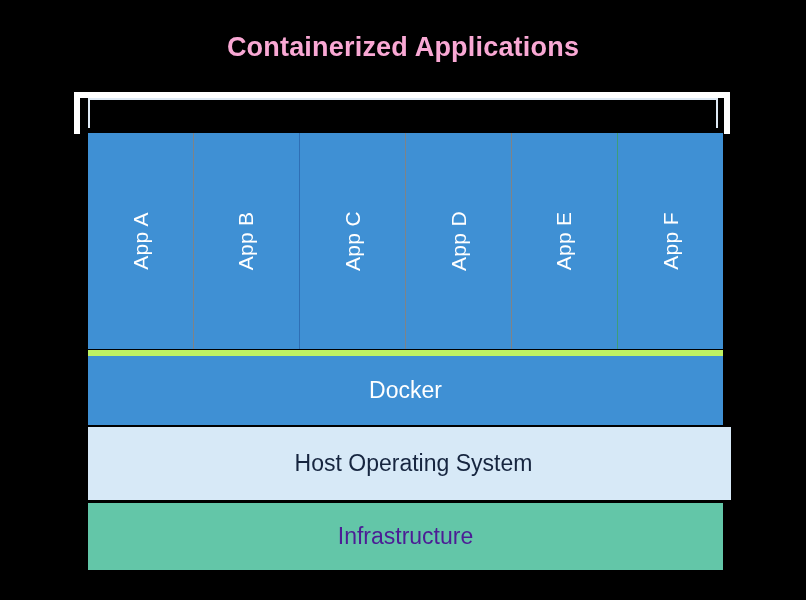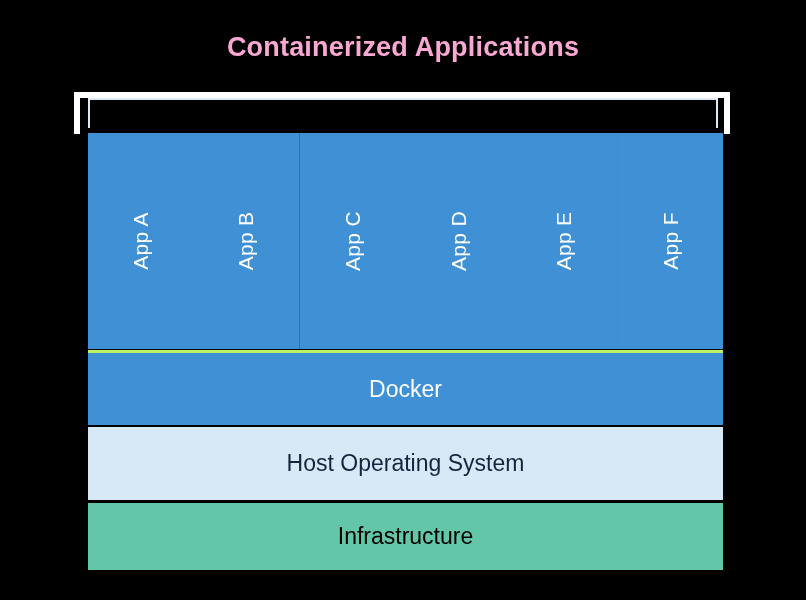--- a/index.html
+++ b/index.html
@@ -97,21 +97,21 @@
   }
 
   
   #docker-band {
     position: absolute;
     left: 88px;
     top: 350px;
     width: 635px;
     height: 75px;
     background: #3f90d4;
-    border-top: 3px solid #bef264;
+    border-top: 6px solid #bef264;
     box-sizing: border-box;
     display: flex;
     align-items: center;
     justify-content: center;
     color: #ffffff;
     font-size: 23px;
   }
 
   
   #host-os-band {
@@ -119,34 +119,35 @@
     left: 88px;
     top: 427px;
     width: 635px;
     height: 73px;
     background: #d7e9f7;
     display: flex;
     align-items: center;
     justify-content: center;
     color: #16253f;
     font-size: 23px;
+    padding-left: 8px;
   }
 
   
   #infra-band {
     position: absolute;
     left: 88px;
     top: 503px;
     width: 635px;
     height: 67px;
     background: #63c6a8;
     display: flex;
     align-items: center;
     justify-content: center;
-    color: #000000;
+    color: #4c1d95;
     font-size: 23px;
   }
 </style>
 </head>
 <body>
 
 <div id="stage">
 
   <div id="page-title">Containerized Applications</div>
 

